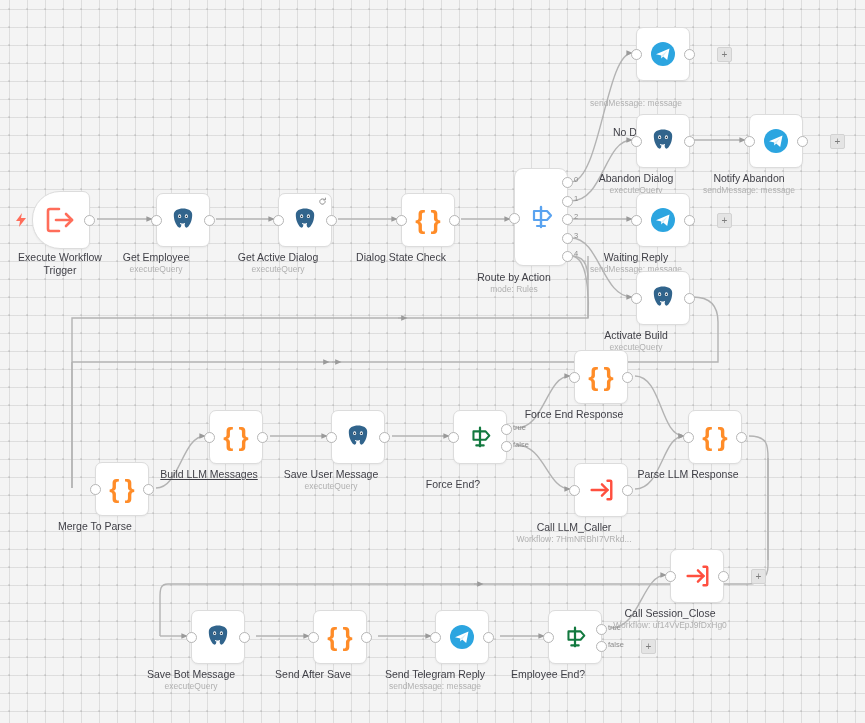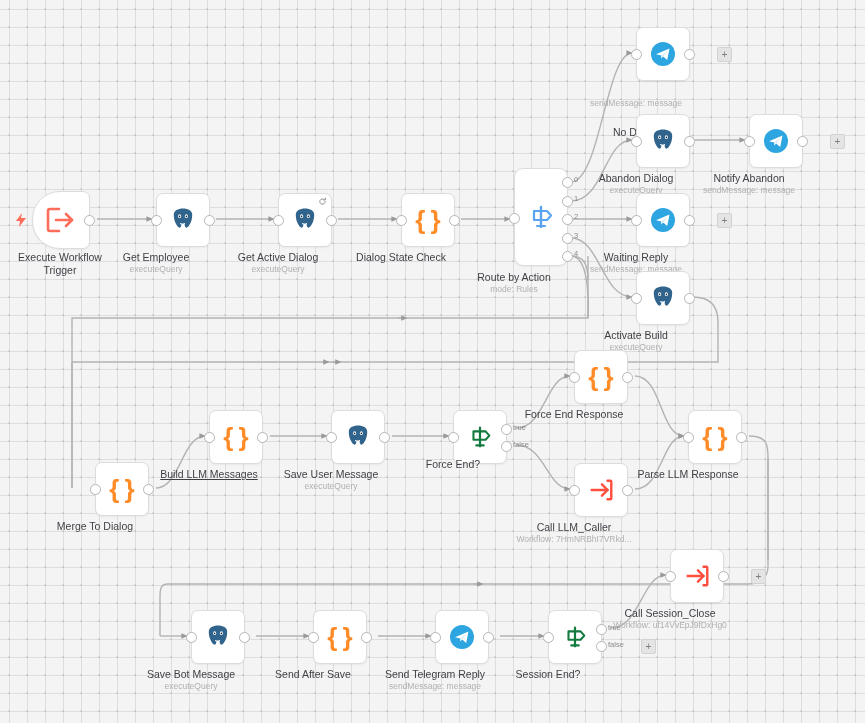--- a/index.html
+++ b/index.html
@@ -303,21 +303,21 @@
     <div class="port" style="left:48px;top:22px;"></div>
     <div class="nlabel" style="top:58px;">Force End Response</div>
   </div>
 
   <div class="node" style="left:95px;top:462px;">
     <div class="nbox">
       <span class="curly">{ }</span>
     </div>
     <div class="port" style="left:-5px;top:22px;"></div>
     <div class="port" style="left:48px;top:22px;"></div>
-    <div class="nlabel" style="top:58px;">Merge To Dialog</div>
+    <div class="nlabel" style="top:58px;">Merge To Parse</div>
   </div>
 
   <div class="node" style="left:209px;top:410px;">
     <div class="nbox">
       <span class="curly">{ }</span>
     </div>
     <div class="port" style="left:-5px;top:22px;"></div>
     <div class="port" style="left:48px;top:22px;"></div>
     <div class="nlabel" style="top:58px;text-decoration:underline;">Build LLM Messages</div>
   </div>
@@ -345,21 +345,21 @@
         <path d="M15 5 v20" stroke="#12793f" stroke-width="2.4" stroke-linecap="round" fill="none"></path>
         <path d="M8 9 H21 L25 13.5 L21 18 H8 Z" stroke="#12793f" stroke-width="2.2" fill="none" stroke-linejoin="round"></path>
         <path d="M11 24 h8" stroke="#12793f" stroke-width="2.2" stroke-linecap="round"></path>
       </svg>
     </div>
     <div class="port" style="left:-5px;top:22px;"></div>
     <div class="port" style="left:48px;top:14px;"></div>
     <div class="port" style="left:48px;top:31px;"></div>
     <div class="portlabel" style="left:60px;top:13px;">true</div>
     <div class="portlabel" style="left:60px;top:30px;">false</div>
-    <div class="nlabel" style="top:48px;">Force End?</div>
+    <div class="nlabel" style="top:68px;">Force End?</div>
   </div>
 
   <div class="node" style="left:574px;top:463px;">
     <div class="nbox">
       <svg width="28" height="26" viewBox="0 0 30 26">
         <path d="M5 13 H22" fill="none" stroke="#ff4f3f" stroke-width="2.6" stroke-linecap="round"></path>
         <path d="M16 7 L22 13 L16 19" fill="none" stroke="#ff4f3f" stroke-width="2.6" stroke-linecap="round" stroke-linejoin="round"></path>
         <path d="M22 3 h3 a1 1 0 0 1 1 1 v18 a1 1 0 0 1 -1 1 h-3" fill="none" stroke="#ff4f3f" stroke-width="2.6" stroke-linecap="round"></path>
       </svg>
     </div>
@@ -424,21 +424,21 @@
         <path d="M15 5 v20" stroke="#12793f" stroke-width="2.4" stroke-linecap="round" fill="none"></path>
         <path d="M8 9 H21 L25 13.5 L21 18 H8 Z" stroke="#12793f" stroke-width="2.2" fill="none" stroke-linejoin="round"></path>
         <path d="M11 24 h8" stroke="#12793f" stroke-width="2.2" stroke-linecap="round"></path>
       </svg>
     </div>
     <div class="port" style="left:-5px;top:22px;"></div>
     <div class="port" style="left:48px;top:14px;"></div>
     <div class="port" style="left:48px;top:31px;"></div>
     <div class="portlabel" style="left:60px;top:13px;">true</div>
     <div class="portlabel" style="left:60px;top:30px;">false</div>
-    <div class="nlabel" style="top:58px;">Session End?</div>
+    <div class="nlabel" style="top:58px;">Employee End?</div>
     <div class="plusbtn" style="left:93px;top:29px;">+</div>
   </div>
 
   <div class="node" style="left:670px;top:549px;">
     <div class="nbox">
       <svg width="28" height="26" viewBox="0 0 30 26">
         <path d="M5 13 H22" fill="none" stroke="#ff4f3f" stroke-width="2.6" stroke-linecap="round"></path>
         <path d="M16 7 L22 13 L16 19" fill="none" stroke="#ff4f3f" stroke-width="2.6" stroke-linecap="round" stroke-linejoin="round"></path>
         <path d="M22 3 h3 a1 1 0 0 1 1 1 v18 a1 1 0 0 1 -1 1 h-3" fill="none" stroke="#ff4f3f" stroke-width="2.6" stroke-linecap="round"></path>
       </svg>

